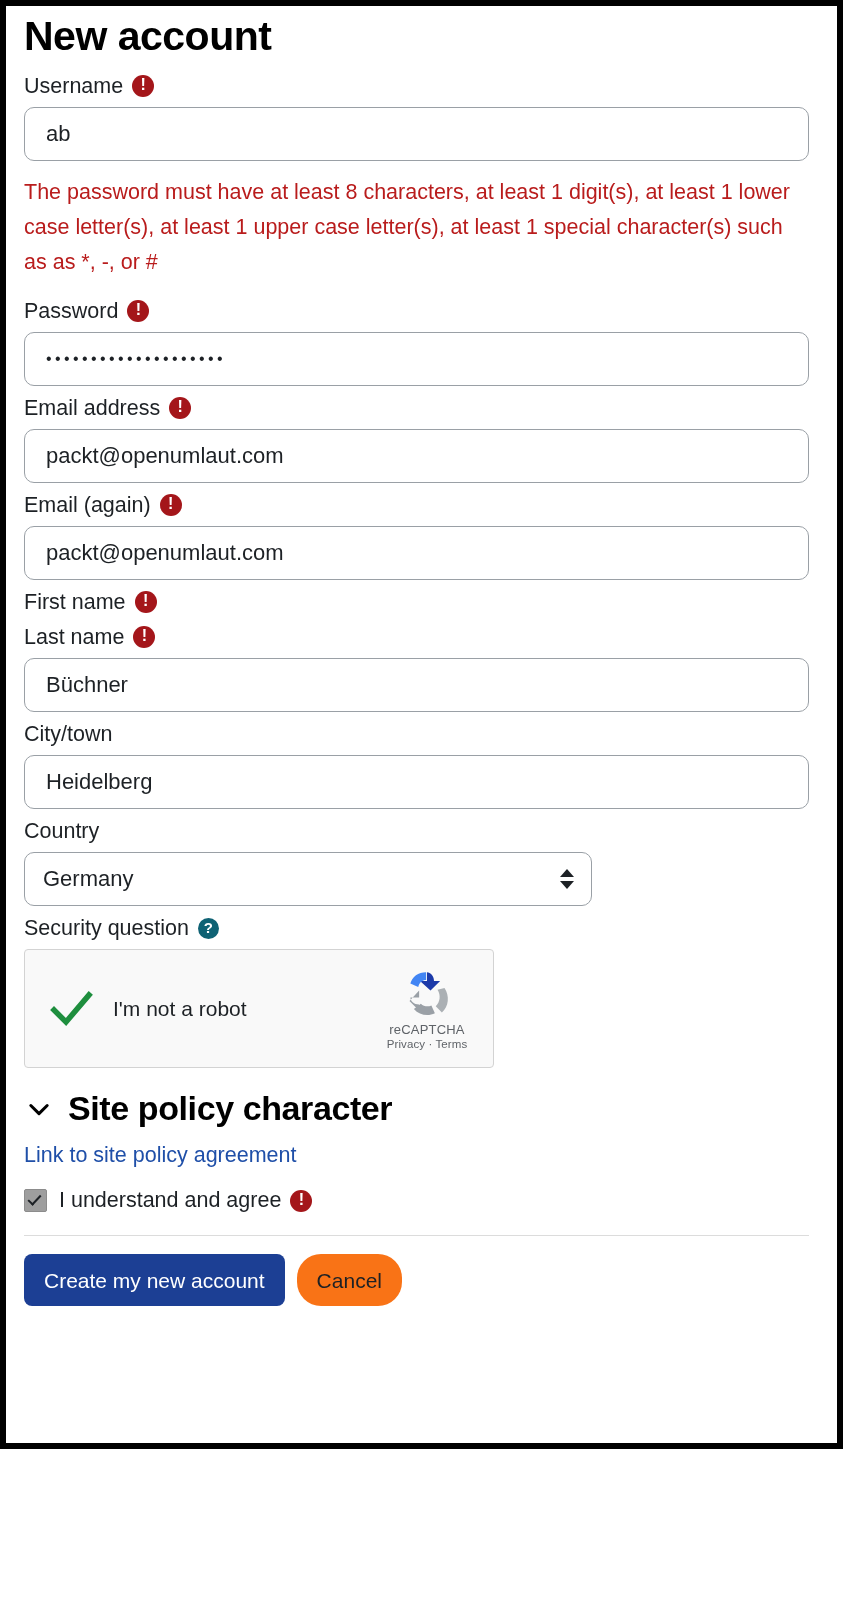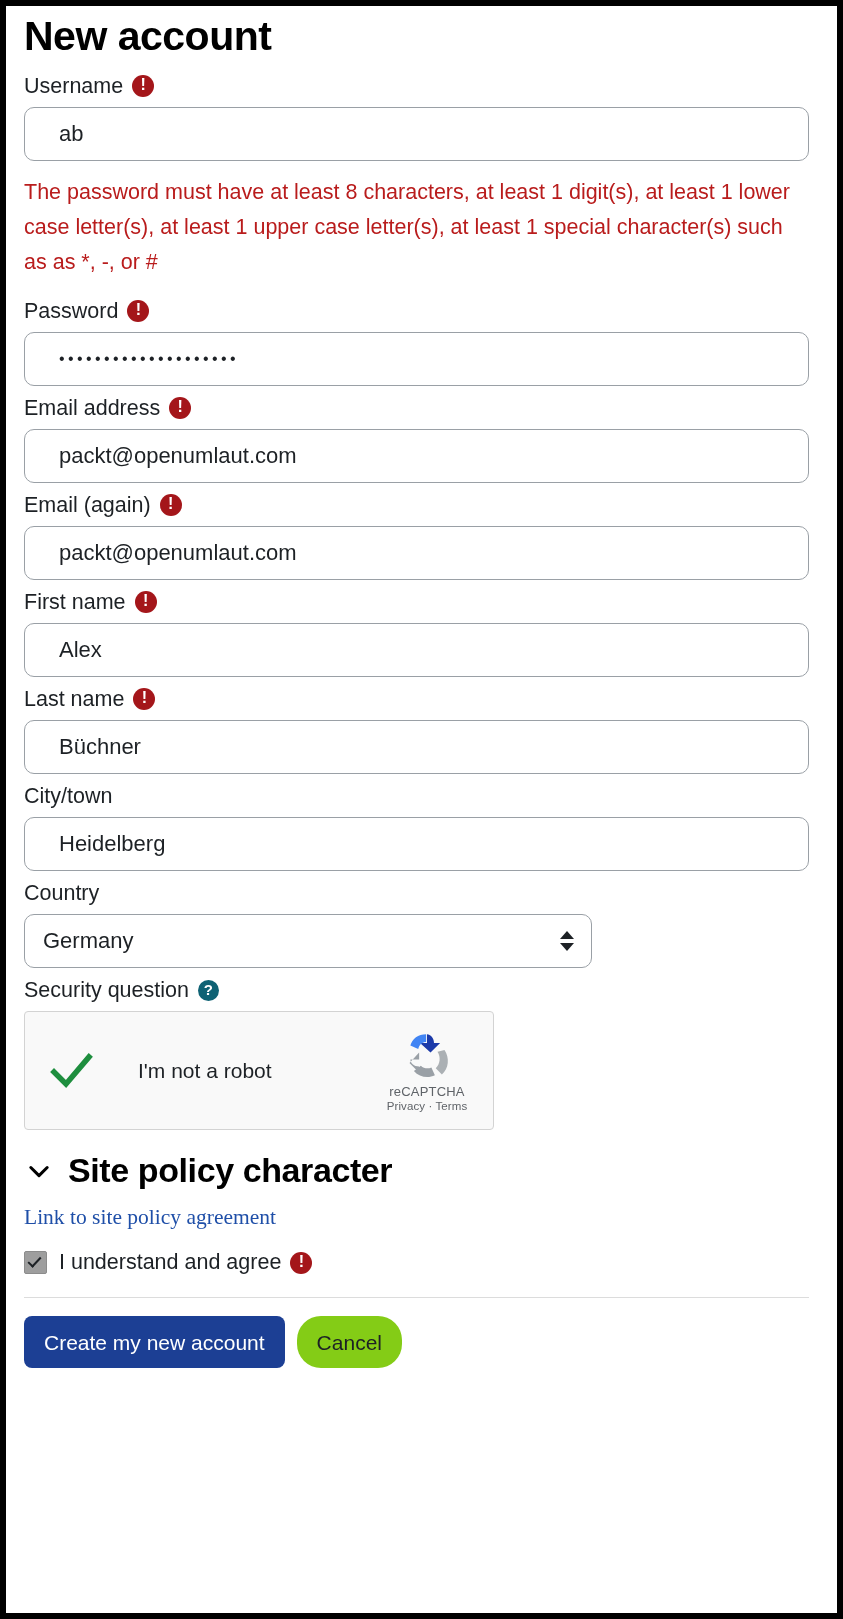--- a/index.html
+++ b/index.html
@@ -7,21 +7,21 @@
     padding: 0;
     background: #ffffff;
   }
   body {
     font-family: "Liberation Sans", sans-serif;
     -webkit-font-smoothing: antialiased;
   }
   .screen {
     position: relative;
     width: 843px;
-    height: 1619px;
+    height: 1449px;
     box-sizing: border-box;
     background: #ffffff;
     border: 6px solid #000000;
     overflow: hidden;
   }
   .page {
     box-sizing: border-box;
     padding: 6px 28px 0 18px;
     height: 100%;
     background: #ffffff;
@@ -85,21 +85,21 @@
     margin-left: 9px;
     flex: 0 0 auto;
   }
   .help-icon span { transform: translateY(-1px); }
 
   .text-input {
     display: block;
     box-sizing: border-box;
     width: 100%;
     height: 54px;
-    padding: 0 34px;
+    padding: 0 21px;
     border: 1px solid #9aa0a6;
     border-radius: 10px;
     background: #ffffff;
     font-family: "Liberation Sans", sans-serif;
     font-size: 22px;
     color: #1d2125;
     outline: none;
   }
   .text-input::placeholder { color: #6b7177; }
 
@@ -164,21 +164,20 @@
     box-sizing: border-box;
     width: 470px;
     height: 119px;
     border: 1px solid #d3d3d3;
     border-radius: 4px;
     background: #f9f9f9;
     display: flex;
     align-items: center;
     padding: 0 14px 0 22px;
     margin-top: 4px;
-    gap: 25px;
   }
   .rc-check {
     width: 48px; height: 48px;
     flex: 0 0 auto;
     position: relative;
   }
   .rc-label {
     font-size: 21px;
     color: #1d2125;
     margin-left: 18px;
@@ -225,21 +224,20 @@
     color: #000000;
     letter-spacing: -0.4px;
     line-height: 1.1;
   }
   .policy-link {
     display: inline-block;
     font-size: 21.5px;
     color: #1f4fa8;
     text-decoration: none;
     margin-bottom: 20px;
-    font-family: Liberation Serif, serif;
   }
 
   
   .agree-row {
     display: flex;
     align-items: center;
     margin-bottom: 22px;
   }
   .cb {
     width: 21px; height: 21px;
@@ -279,21 +277,21 @@
     cursor: pointer;
     font-size: 21px;
     line-height: 1;
     padding: 12px 20px;
     height: 52px;
     display: inline-flex;
     align-items: center;
     justify-content: center;
   }
   .btn-primary { background: #1c3f94; color: #ffffff; }
-  .btn-secondary { background: #84cc16; color: #1d2125; border-radius: 24px; }
+  .btn-secondary { background: #f97316; color: #1d2125; border-radius: 24px; }
 </style>
 </head>
 <body>
 
 <div class="screen">
   <div class="page">
 
     <h1 class="page-title">New account</h1>
 
     
@@ -346,21 +344,20 @@
     </div>
 
     
     <div class="field">
       <div class="field-label">
         <span class="label-text">First name</span>
         <span class="req-icon">
             <span>!</span>
           </span>
       </div>
-      <input class="text-input" type="text" value="Alex" style="">
     </div>
 
     
     <div class="field">
       <div class="field-label">
         <span class="label-text">Last name</span>
         <span class="req-icon">
             <span>!</span>
           </span>
       </div>

